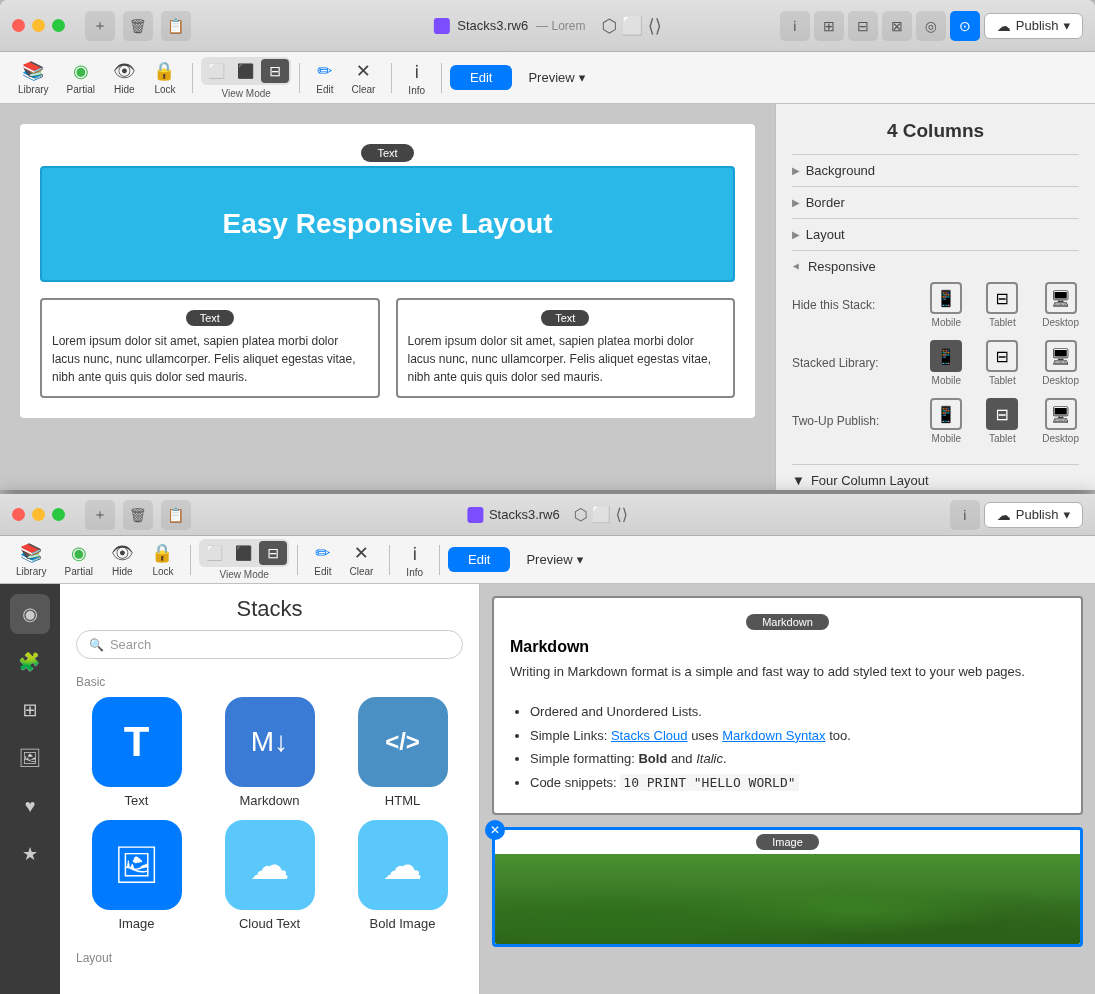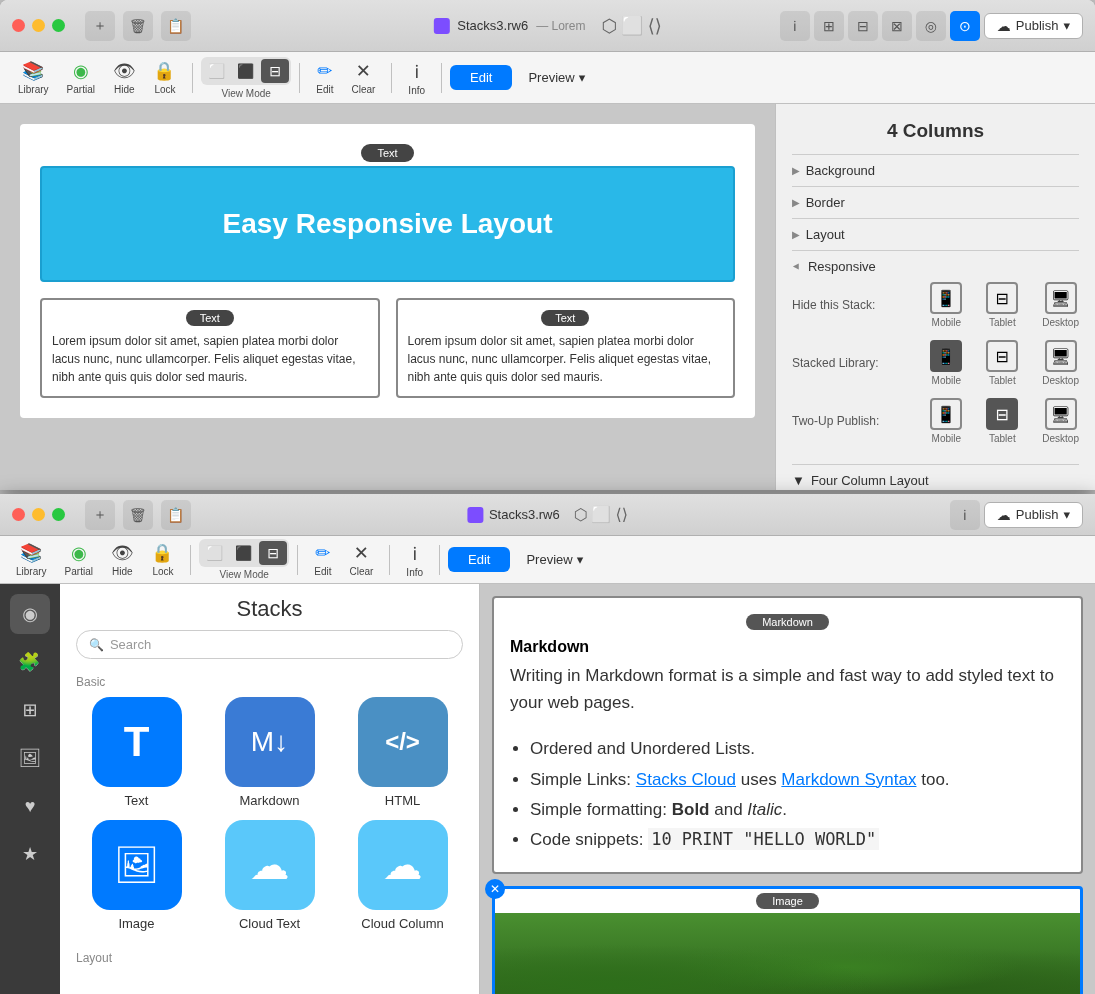--- a/index.html
+++ b/index.html
@@ -465,21 +465,21 @@
       padding: 2px 16px;
       font-size: 11px;
     }
     .markdown-title {
       font-size: 16px;
       font-weight: 700;
       margin-bottom: 6px;
       color: #000;
     }
     .markdown-body {
-      font-size: 17px;
+      font-size: 13px;
       color: #333;
       line-height: 1.6;
     }
     .markdown-body ul { padding-left: 20px; }
     .markdown-body li { margin-bottom: 3px; }
     .markdown-body a { color: #007aff; }
     .md-code { font-family: monospace; background: #f5f5f5; padding: 1px 3px; }
 
     .image-container {
       background: #fff;
@@ -862,21 +862,21 @@
           <span class="stack-item-label">Image</span>
         </div>
 
         <div class="stack-item">
           <div class="stack-icon teal" style="font-size:40px;">☁</div>
           <span class="stack-item-label">Cloud Text</span>
         </div>
 
         <div class="stack-item">
           <div class="stack-icon teal" style="font-size:40px;">☁</div>
-          <span class="stack-item-label">Cloud Column</span>
+          <span class="stack-item-label">Bold Image</span>
         </div>
       </div>
 
       <div class="layout-section-label">Layout</div>
     </div>
 
     <div class="right-canvas">
 
       <div class="markdown-container">
         <div class="markdown-stack-label">

